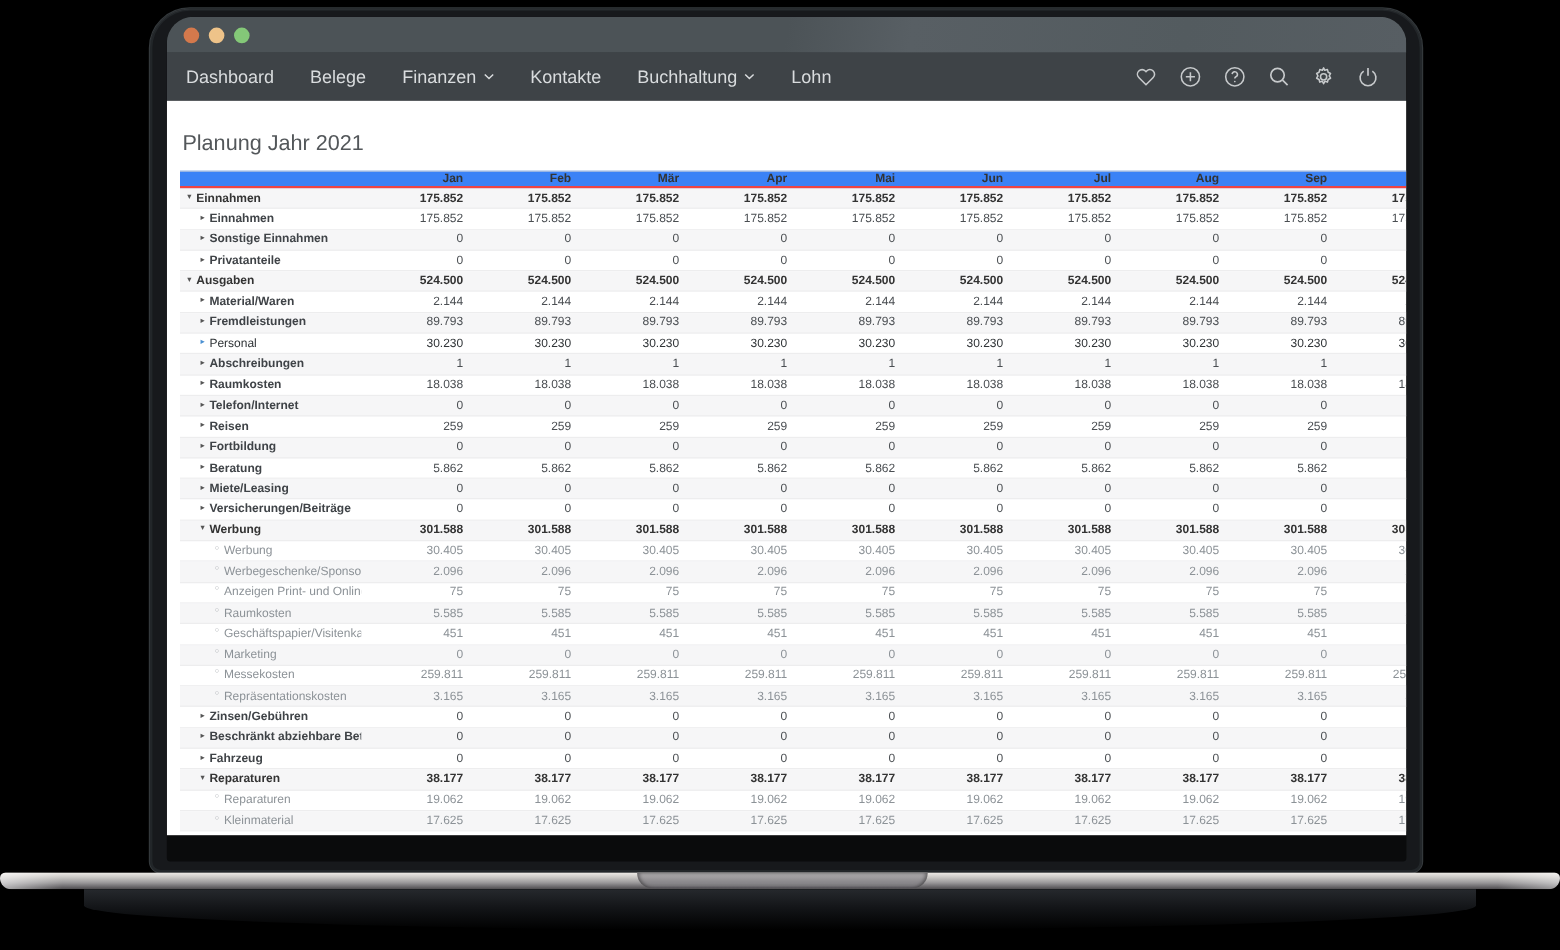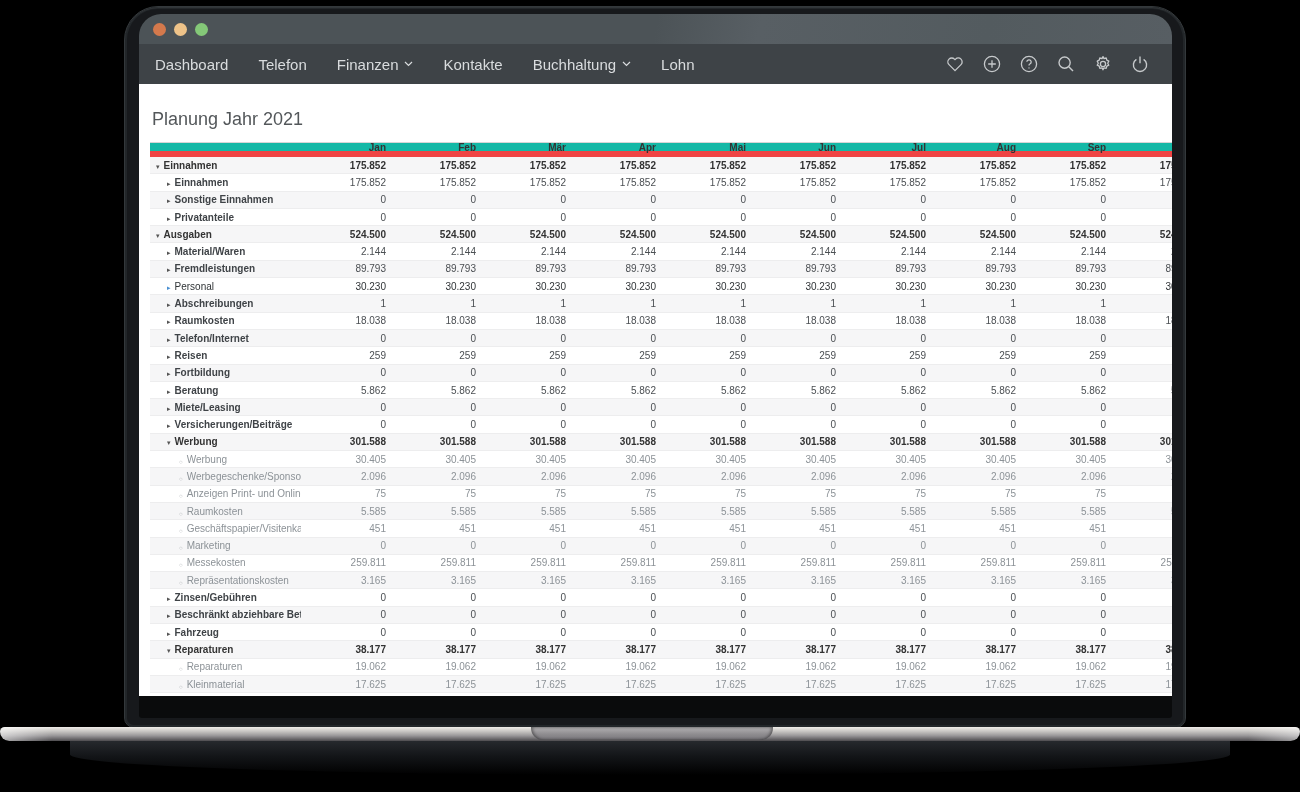--- a/index.html
+++ b/index.html
@@ -42,22 +42,22 @@
 
   
   .content { background:#fff; height:612px; padding:12px 0 0 11px; overflow:hidden; }
   .page-title { font-size:18px; font-weight:400; color:#53575a; padding:13px 0 0 2px; }
   .page-subtitle { font-size:12px; color:#9aa0a5; padding:7px 0 0 2px; }
 
   .table-wrap { margin-top:12px; width:1022px; overflow:hidden; position:relative; }
   .ptable { width:1051px; font-size:10px; color:#4a4e52; }
   .trow { display:flex; height:17.3px; align-items:center; border-bottom:1px solid #ededee; }
   .trow.stripe { background:#f6f6f7; }
-  .thead { height:15px; background:#14b8a6; border-top:1px solid #d6d6d6; border-bottom:6px solid #ef4444; font-weight:700; color:#333; }
-  .lbl { width:151px; flex:none; display:flex; align-items:flex-end; white-space:nowrap; overflow:hidden; }
+  .thead { height:15px; background:#3b82f6; border-top:1px solid #d6d6d6; border-bottom:2px solid #ef4444; font-weight:700; color:#333; }
+  .lbl { width:151px; flex:none; display:flex; align-items:flex-start; white-space:nowrap; overflow:hidden; }
   .lbl .bullet { font-size:7px; margin-right:4px; color:#555; flex:none; }
   .lbl .bullet.dot { color:#a9adb1; font-size:6px; }
   .lbl .bullet.accent { color:#4a90d2; }
   .cell { width:90px; flex:none; text-align:right; padding-right:5px; white-space:nowrap; overflow:hidden; }
   .lvl1 .lbl { padding-left:6px; }  .lvl1 .lbl .txt { font-weight:700; color:#333; }
   .lvl2 .lbl { padding-left:17px; } .lvl2 .lbl .txt { font-weight:600; color:#3f4347; }
   .lvl3 .lbl { padding-left:29px; } .lvl3 .lbl .txt { font-weight:400; color:#8c9297; }
   .lvl3 .cell { color:#8c9297; }
   .trow.boldrow .cell, .trow.boldrow .lbl .txt { font-weight:700; color:#333; }
   .trow.accentrow .cell, .trow.accentrow .lbl .txt { font-weight:400; color:#2f3336; }
@@ -75,21 +75,21 @@
       <span class="tl" style="background: rgb(238, 195, 137);"></span>
       <span class="tl" style="background: rgb(132, 200, 120);"></span>
     </div>
 
     <div class="navbar">
       <div class="nav-items">
           <span class="nav-item">
             <span>Dashboard</span>
           </span>
           <span class="nav-item">
-            <span>Telefon</span>
+            <span>Belege</span>
           </span>
           <span class="nav-item">
             <span>Finanzen</span>
             <span class="chev">
               <svg width="9" height="6" viewBox="0 0 9 6" fill="none" stroke="#d9dcde" stroke-width="1.2">
                 <path d="M1 1 L4.5 4.5 L8 1"></path>
               </svg>
             </span>
           </span>
           <span class="nav-item">

